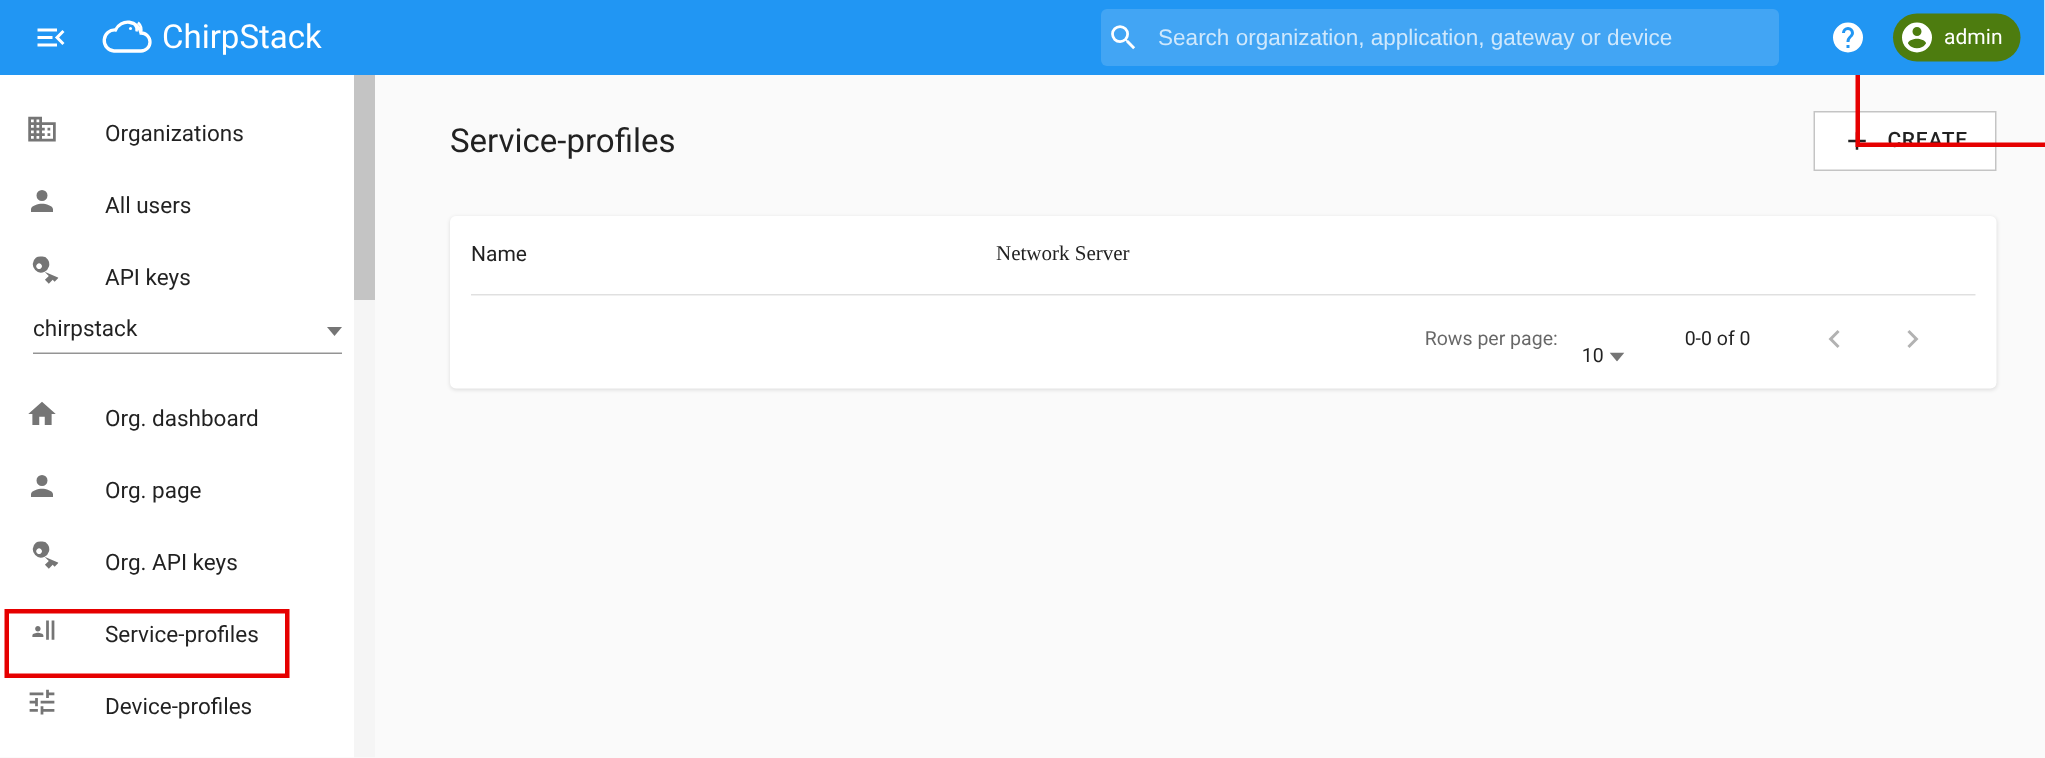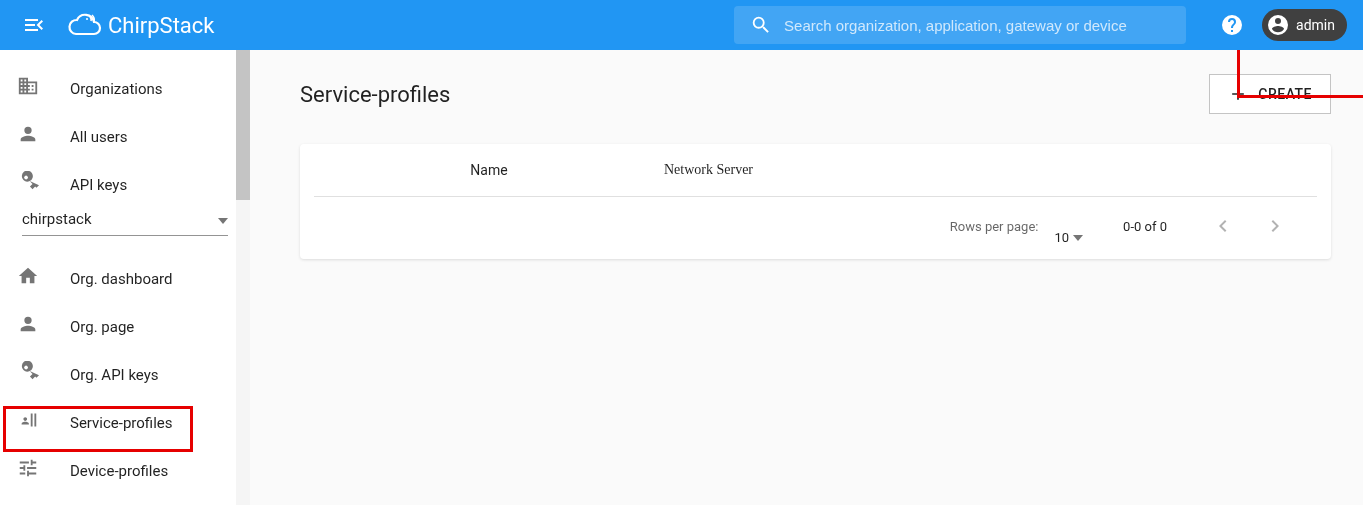--- a/index.html
+++ b/index.html
@@ -4,26 +4,26 @@
 <style>
   * { box-sizing: border-box; margin: 0; padding: 0; }
   body { font-family: Roboto, "Helvetica Neue", Arial, sans-serif; background: #fafafa; color: rgba(0,0,0,0.87); width: 1363px; height: 505px; overflow: hidden; }
   
   
   .header { height: 50px; background: #2196f3; display: flex; align-items: center; padding: 0 16px; color: #fff; }
   .menu-toggle { width: 24px; height: 24px; color: #fff; display: flex; align-items: center; justify-content: center; cursor: pointer; margin-right: 20px; margin-left: 6px;}
   .brand { display: flex; align-items: center; font-size: 22px; font-weight: 400; cursor: pointer; }
   .brand svg { margin-right: 6px; }
   .spacer { flex: 1; }
-  .search-wrap { width: 452px; height: 38px; background: rgba(255,255,255,0.15); border-radius: 4px; display: flex; align-items: center; padding: 0 16px; }
+  .search-wrap { width: 452px; height: 38px; background: rgba(255,255,255,0.15); border-radius: 4px; display: flex; align-items: center; padding: 0 4px; }
   .search-wrap svg { flex: 0 0 auto; }
   .search-wrap input { flex: 1; background: transparent; border: none; outline: none; color: #fff; font-size: 15px; margin-left: 12px; }
   .search-wrap input::placeholder { color: rgba(255,255,255,0.75); }
   .help-icon { margin-left: 34px; width: 24px; height: 24px; cursor: pointer; }
-  .user-chip { margin-left: 18px; height: 32px; background: #404040; border-radius: 16px; display: flex; align-items: center; padding: 0 12px 0 4px; cursor: pointer; font-size: 14px; }
+  .user-chip { margin-left: 18px; height: 32px; background: #4d7c0f; border-radius: 16px; display: flex; align-items: center; padding: 0 12px 0 4px; cursor: pointer; font-size: 14px; }
   .user-chip svg { margin-right: 6px; }
 
   
   .body-row { display: flex; height: calc(505px - 50px); }
   .sidebar { width: 250px; background: #fff; height: 100%; position: relative; }
   .main { flex: 1; padding: 24px 32px 0 50px; overflow: auto; }
 
   
   .sb-item { height: 48px; display: flex; align-items: flex-end; padding-left: 16px; color: rgba(0,0,0,0.87); cursor: pointer; font-size: 15px; }
   .sb-item .ic { width: 24px; height: 24px; color: #757575; margin-right: 30px; display:flex; align-items:center; justify-content:center;}
@@ -38,21 +38,21 @@
   .sb-scroll .thumb { position: absolute; top:0; left:0; right:0; height: 150px; background: rgba(0,0,0,0.2); }
 
   
   .page-header-row { display: flex; align-items: center; justify-content: space-between; margin-bottom: 30px; position: relative;}
   .page-title { font-size: 22px; font-weight: 400; color: rgba(0,0,0,0.87); }
   .create-btn { height: 40px; border: 1px solid rgba(0,0,0,0.23); background: #fff; border-radius: 0; display: flex; align-items: center; padding: 0 18px; font-size: 14px; letter-spacing: 0.5px; cursor: pointer; color: rgba(0,0,0,0.87); font-weight:500;}
   .create-btn svg { margin-right: 10px; }
 
   .card { background: #fff; border-radius: 4px; box-shadow: 0 1px 3px rgba(0,0,0,0.12); }
   .table-head { display: flex; padding: 18px 14px; font-size: 14px; color: rgba(0,0,0,0.87); }
-  .th-name { width: 350px; text-align: center; }
+  .th-name { width: 350px; }
   .th-ns { flex: 1; font-family: Liberation Serif, serif; }
   .hr { height:1px; background: rgba(0,0,0,0.12); margin: 0 14px;}
   .pager { display: flex; align-items: center; justify-content: flex-end; padding: 10px 30px 14px; font-size: 13px; color: rgba(0,0,0,0.6); }
   .pager .lbl { margin-right: 16px; }
   .pager .sel { display: flex; align-items: center; margin-right: 40px; color: rgba(0,0,0,0.87); cursor:pointer;margin-top:23px;}
   .pager .sel svg { margin-left: 4px;}
   .pager .range { margin-right: 30px; color: rgba(0,0,0,0.87);}
   .pager .nav { width: 24px; height: 24px; color: rgba(0,0,0,0.3); margin: 0 14px; cursor: pointer;}
 </style>
 </head>

